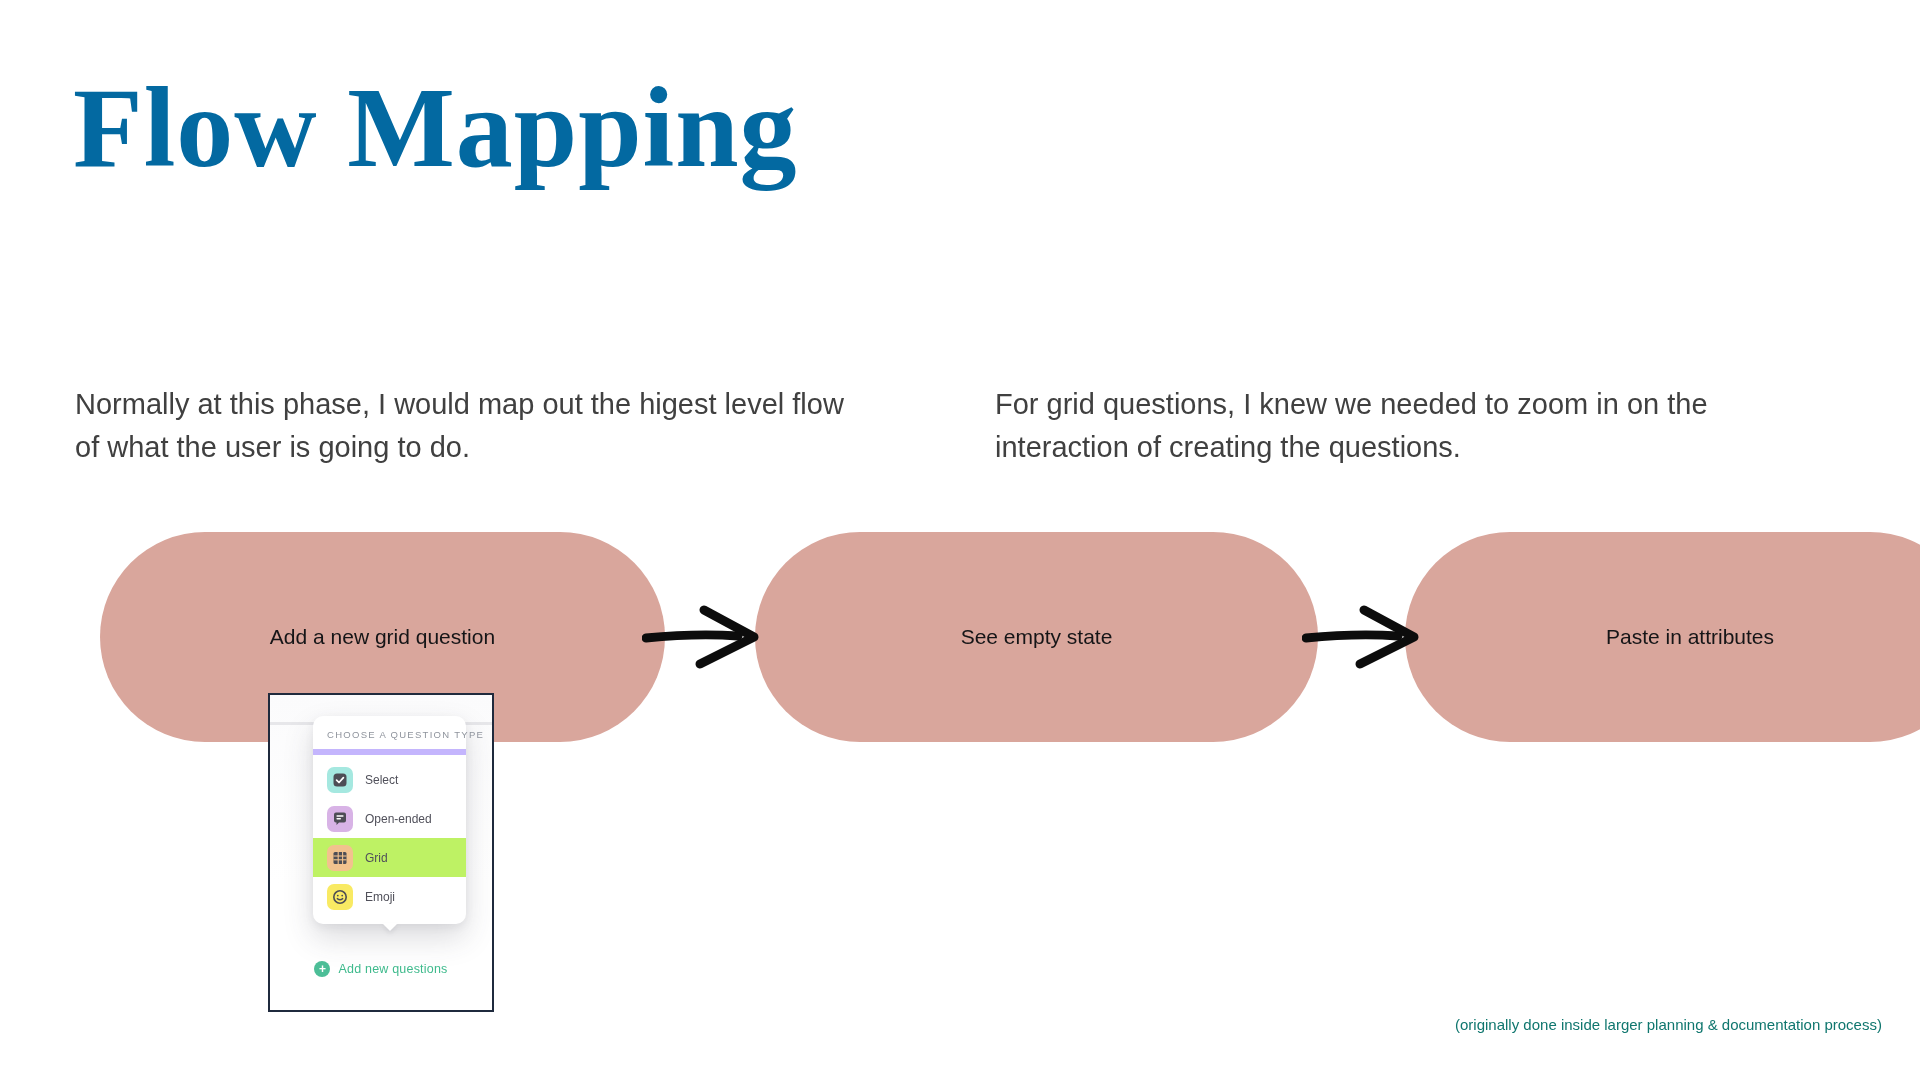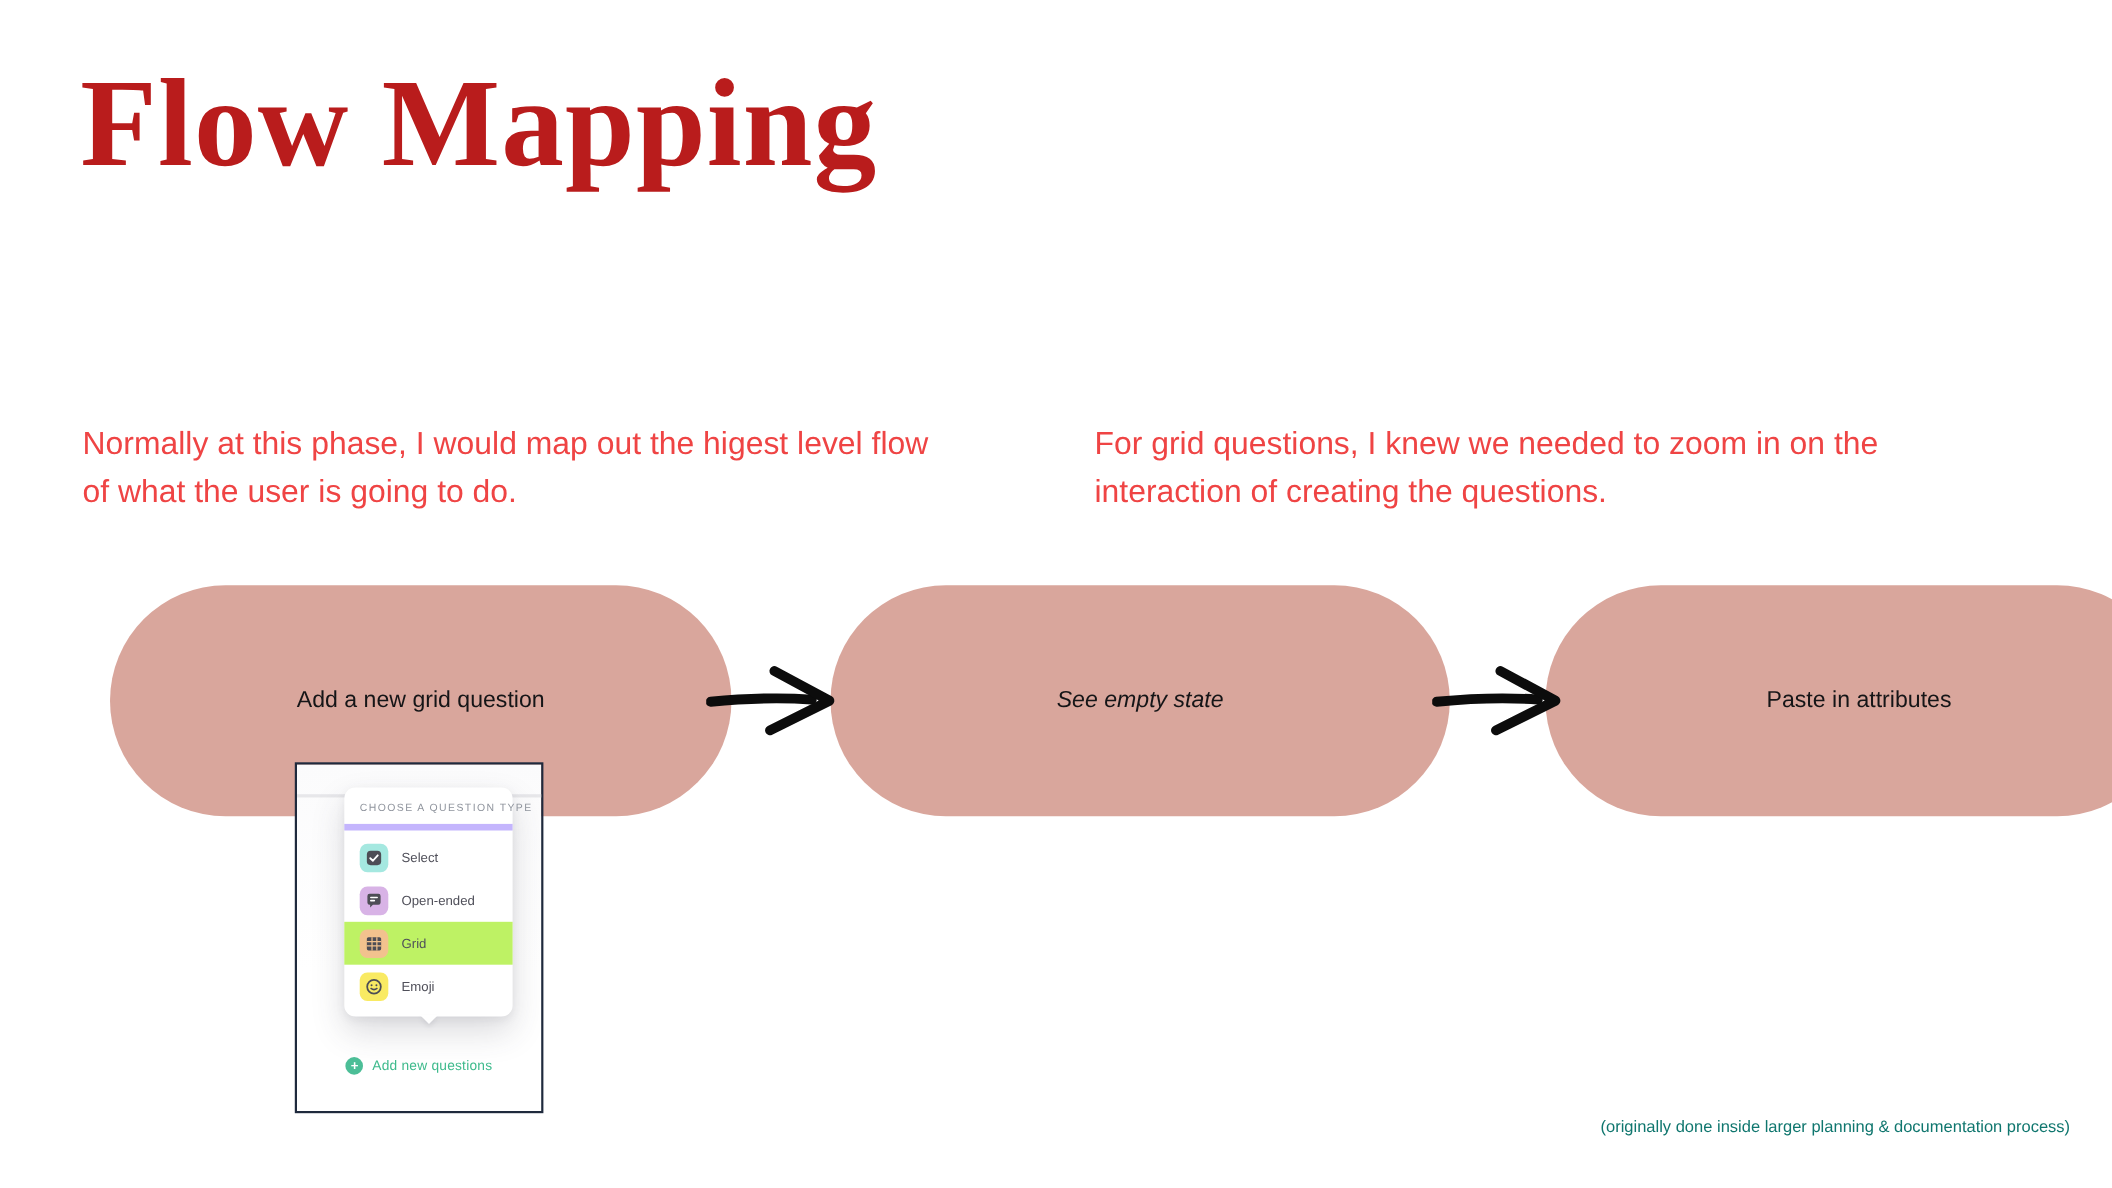--- a/index.html
+++ b/index.html
@@ -3,50 +3,50 @@
 <meta charset="utf-8">
 <style>
   * { margin: 0; padding: 0; box-sizing: border-box; }
   html, body { width: 1920px; height: 1080px; overflow: hidden; background: #ffffff;
     font-family: "Liberation Sans", sans-serif; position: relative; }
 
   .abs { position: absolute; }
 
   
   .page-title {
-    left: 73px; top: 46px;
+    left: 73px; top: 62px;
     font-family: "Liberation Serif", serif;
     font-weight: 700;
     font-size: 114px;
     letter-spacing: 1px;
-    color: #b91c1c;
+    color: #0369a1;
   }
 
   
   .intro-para {
     top: 383px;
     width: 800px;
     font-size: 29px;
     line-height: 43px;
-    color: #ef4444;
+    color: #404040;
   }
   .intro-left  { left: 75px;  width: 790px; }
   .intro-right { left: 995px; width: 800px; }
 
   
   .pill {
     top: 532px; height: 210px;
     background: #d9a69c;
     border-radius: 105px;
     display: flex; align-items: center; justify-content: center;
     font-size: 21px; color: #151517;
     z-index: 1;
   }
   .pill-1 { left: 100px;  width: 565px; }
-  .pill-2 { left: 755px;  width: 563px; font-style: italic; }
+  .pill-2 { left: 755px;  width: 563px; }
   .pill-3 { left: 1405px; width: 570px; }
 
   .flow-arrow { top: 598px; width: 122px; height: 84px; z-index: 1; }
   .arrow-1 { left: 642px; }
   .arrow-2 { left: 1302px; }
 
   
   .mockup {
     left: 268px; top: 693px; width: 226px; height: 319px;
     background: linear-gradient(180deg, #fbfbfc 0%, #ffffff 60%);

